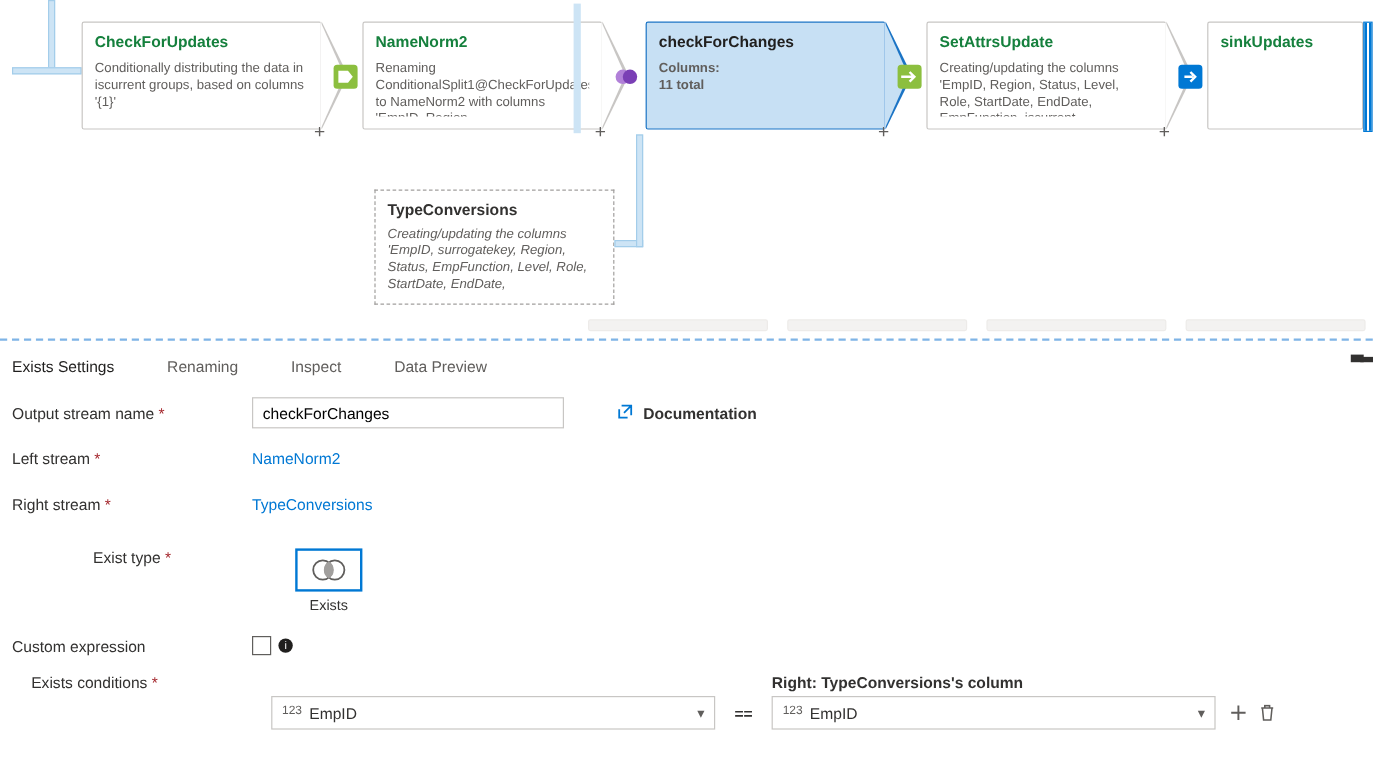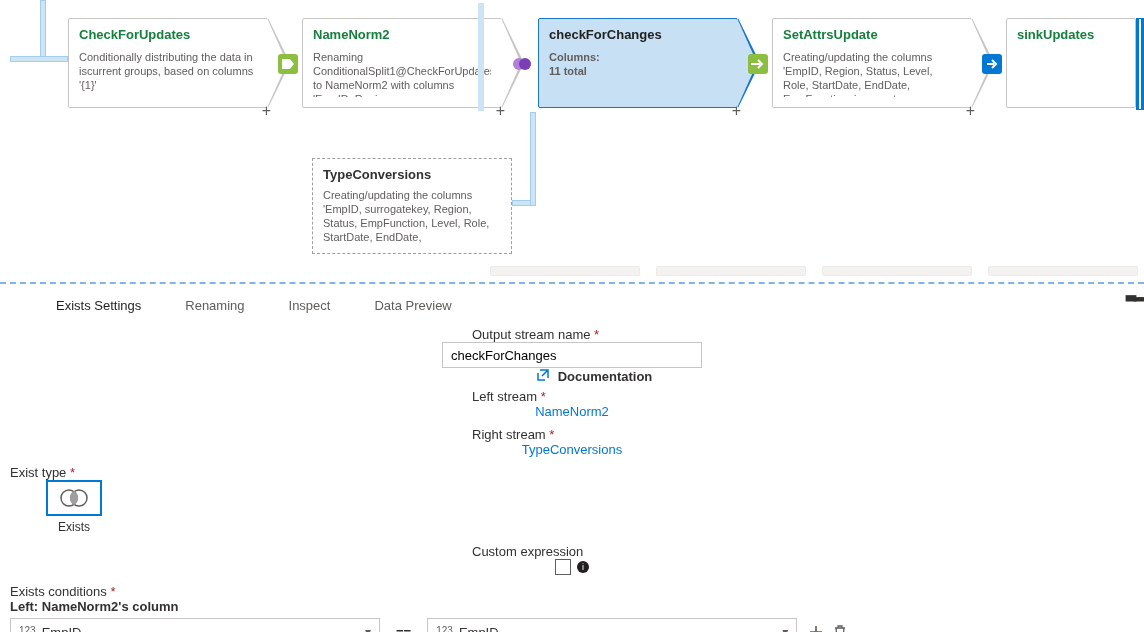--- a/index.html
+++ b/index.html
@@ -25,40 +25,40 @@
   .chev::before, .chev::after { content:""; position:absolute; width:0; height:0; left:0; }
   .chev::before { top:0; border-left:22px solid #c8c6c4; border-top:45px solid transparent; border-bottom:45px solid transparent; }
   .chev::after  { top:0; border-left:20px solid #fff; border-top:45px solid transparent; border-bottom:45px solid transparent; left:-1px;}
   .chev.sel::after { border-left-color:#c7e0f4; }
   .chev.sel::before { border-left-color:#1b74c5; }
   .branch {
     position:absolute; top: 158px; left: 312px; width: 200px; height: 96px;
     border: 1px dashed #a19f9d; background: #fff; padding: 8px 10px; line-height:1.25;
   }
   .branch .title { font-weight:600; font-size:13px; margin-bottom:6px; }
-  .branch .desc  { font-size:11px; color:#605e5c; height:58px; overflow:hidden; }
+  .branch .desc  { font-size:11px; color:#605e5c; height:58px; overflow:hidden;font-style:italic; }
   .op-icon { position:absolute; top:48px; width:32px; height:32px; display:flex; align-items:center; justify-content:center; }
   .hl { position:absolute; left:478px; top:3px; width:6px; height:108px; background:#cde4f5; }
 
   
   .branch-conn { position:absolute; background:#cde4f5; border:1px solid #a3cdea; }
 
   
   .divider { position:absolute; left:0; right:0; top:282px; height:0; border-top: 2px dashed #7fb4e6; }
 
   
   .ghost-tabs { position:absolute; left:490px; top:266px; height:14px; display:flex; gap:16px; }
   .ghost-tabs span { width:150px; height:10px; background:#f3f2f1; border:1px solid #edebe9; border-radius:2px; }
 
   
   .panel { position:absolute; left:0; right:0; top:284px; bottom:0; padding: 0 10px 8px 10px; }
-  .tabs { display:flex; gap:44px; padding: 14px 0 14px 0; font-size: 13px; margin-left: 46px; }
+  .tabs { display:flex; gap:44px; padding: 14px 0 14px 0; font-size: 13px; }
   .tabs .tab { color:#605e5c; cursor:pointer; }
   .tabs .tab.active { color:#201f1e; }
-  .form-row { display:flex; align-items:center; min-height: 34px; margin-bottom: 4px; flex-direction: column; }
+  .form-row { display:flex; align-items:center; min-height: 34px; margin-bottom: 4px; }
   .form-row .label { width: 200px; color:#323130; }
   .req::after { content:" *"; color:#a4262c; }
   .text-input { width: 260px; height: 26px; border:1px solid #c8c6c4; padding: 3px 8px; font-size: 13px; }
   .link { color:#0078d4; cursor:pointer; }
   .doc { display:flex; align-items:center; gap:8px; margin-left: 44px; font-weight:600; }
   .doc .icon { color:#0078d4; }
 
   .exist-type { display:flex; gap:14px;padding-left:36px; }
   .venn-box { width:56px; height:36px; border:1px solid #c8c6c4; display:flex; align-items:center; justify-content:center; cursor:pointer; }
   .venn-box.selected { border:2px solid #0078d4; }
@@ -201,21 +201,21 @@
   <div class="form-row">
     <div class="label req">Left stream</div>
     <span class="link">NameNorm2</span>
   </div>
 
   <div class="form-row">
     <div class="label req">Right stream</div>
     <span class="link">TypeConversions</span>
   </div>
 
-  <div class="form-row" style="align-items:flex-start; margin-top:4px;">
+  <div class="form-row" style="align-items:flex-start; margin-top:20px;text-align:center;">
     <div class="label req">Exist type</div>
     <div class="exist-type">
       <div class="venn-wrap">
         <div class="venn-box selected">
           <svg width="34" height="22" viewBox="0 0 34 22">
             <circle cx="12" cy="11" r="8" fill="none" stroke="#605e5c" stroke-width="1.5"></circle>
             <circle cx="22" cy="11" r="8" fill="none" stroke="#605e5c" stroke-width="1.5"></circle>
             <path d="M17 4a8 8 0 0 1 0 14 8 8 0 0 1 0-14z" fill="#a19f9d"></path>
           </svg>
         </div>
@@ -225,35 +225,35 @@
   </div>
 
   <div class="form-row" style="margin-top:10px;">
     <div class="label">Custom expression</div>
     <div class="chk-wrap">
       <div class="chk"></div>
       <div class="info-dot">i</div>
     </div>
   </div>
 
-  <div class="form-row" style="align-items:flex-start; margin-top:6px;">
+  <div class="form-row" style="align-items:flex-start; margin-top:6px;margin-left:16px;">
     <div class="label req">Exists conditions</div>
     <div class="cond-row">
       <div class="cond-col">
-        <div class="hdr">Left: NameNorm2's column</div>
         <div class="select">
           <span class="left">
             <span class="type-badge">123</span>
             <span>EmpID</span>
           </span>
           <span class="chevd">▾</span>
         </div>
       </div>
       <div class="eq">==</div>
       <div class="cond-col">
+        <div class="hdr">Right: TypeConversions's column</div>
         <div class="select">
           <span class="left">
             <span class="type-badge">123</span>
             <span>EmpID</span>
           </span>
           <span class="chevd">▾</span>
         </div>
       </div>
       <div class="row-actions">
         <span title="add">

